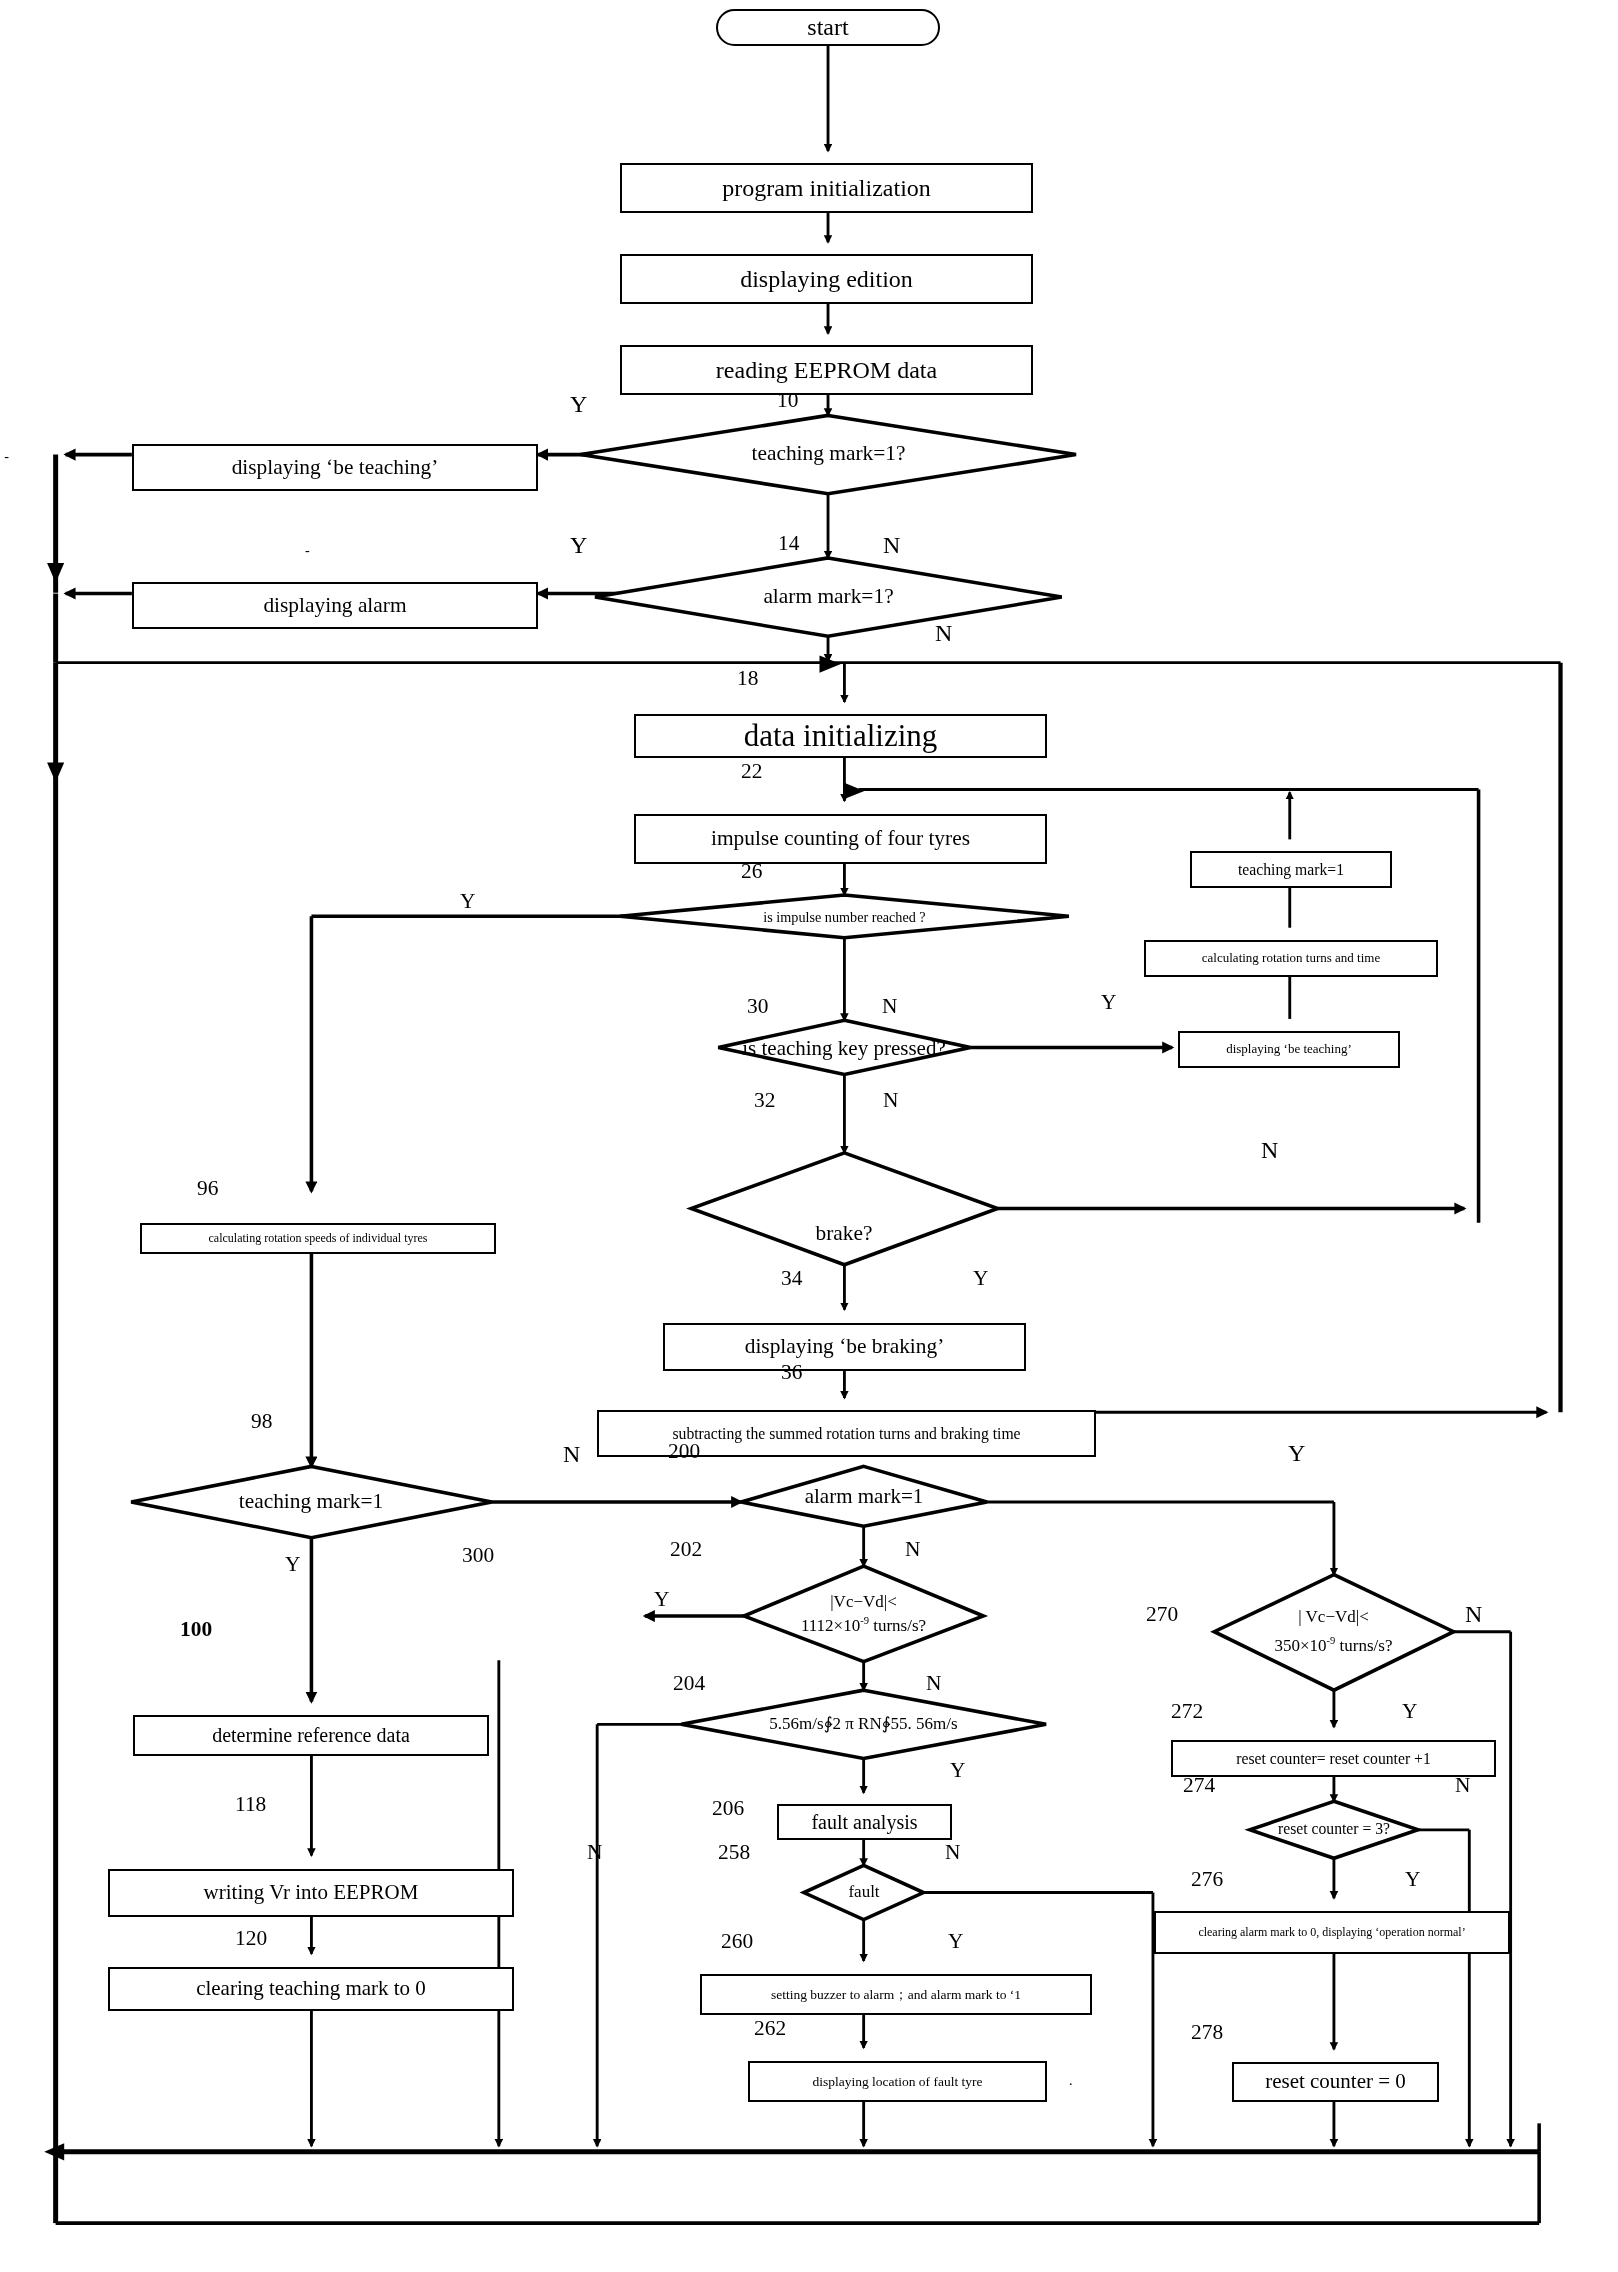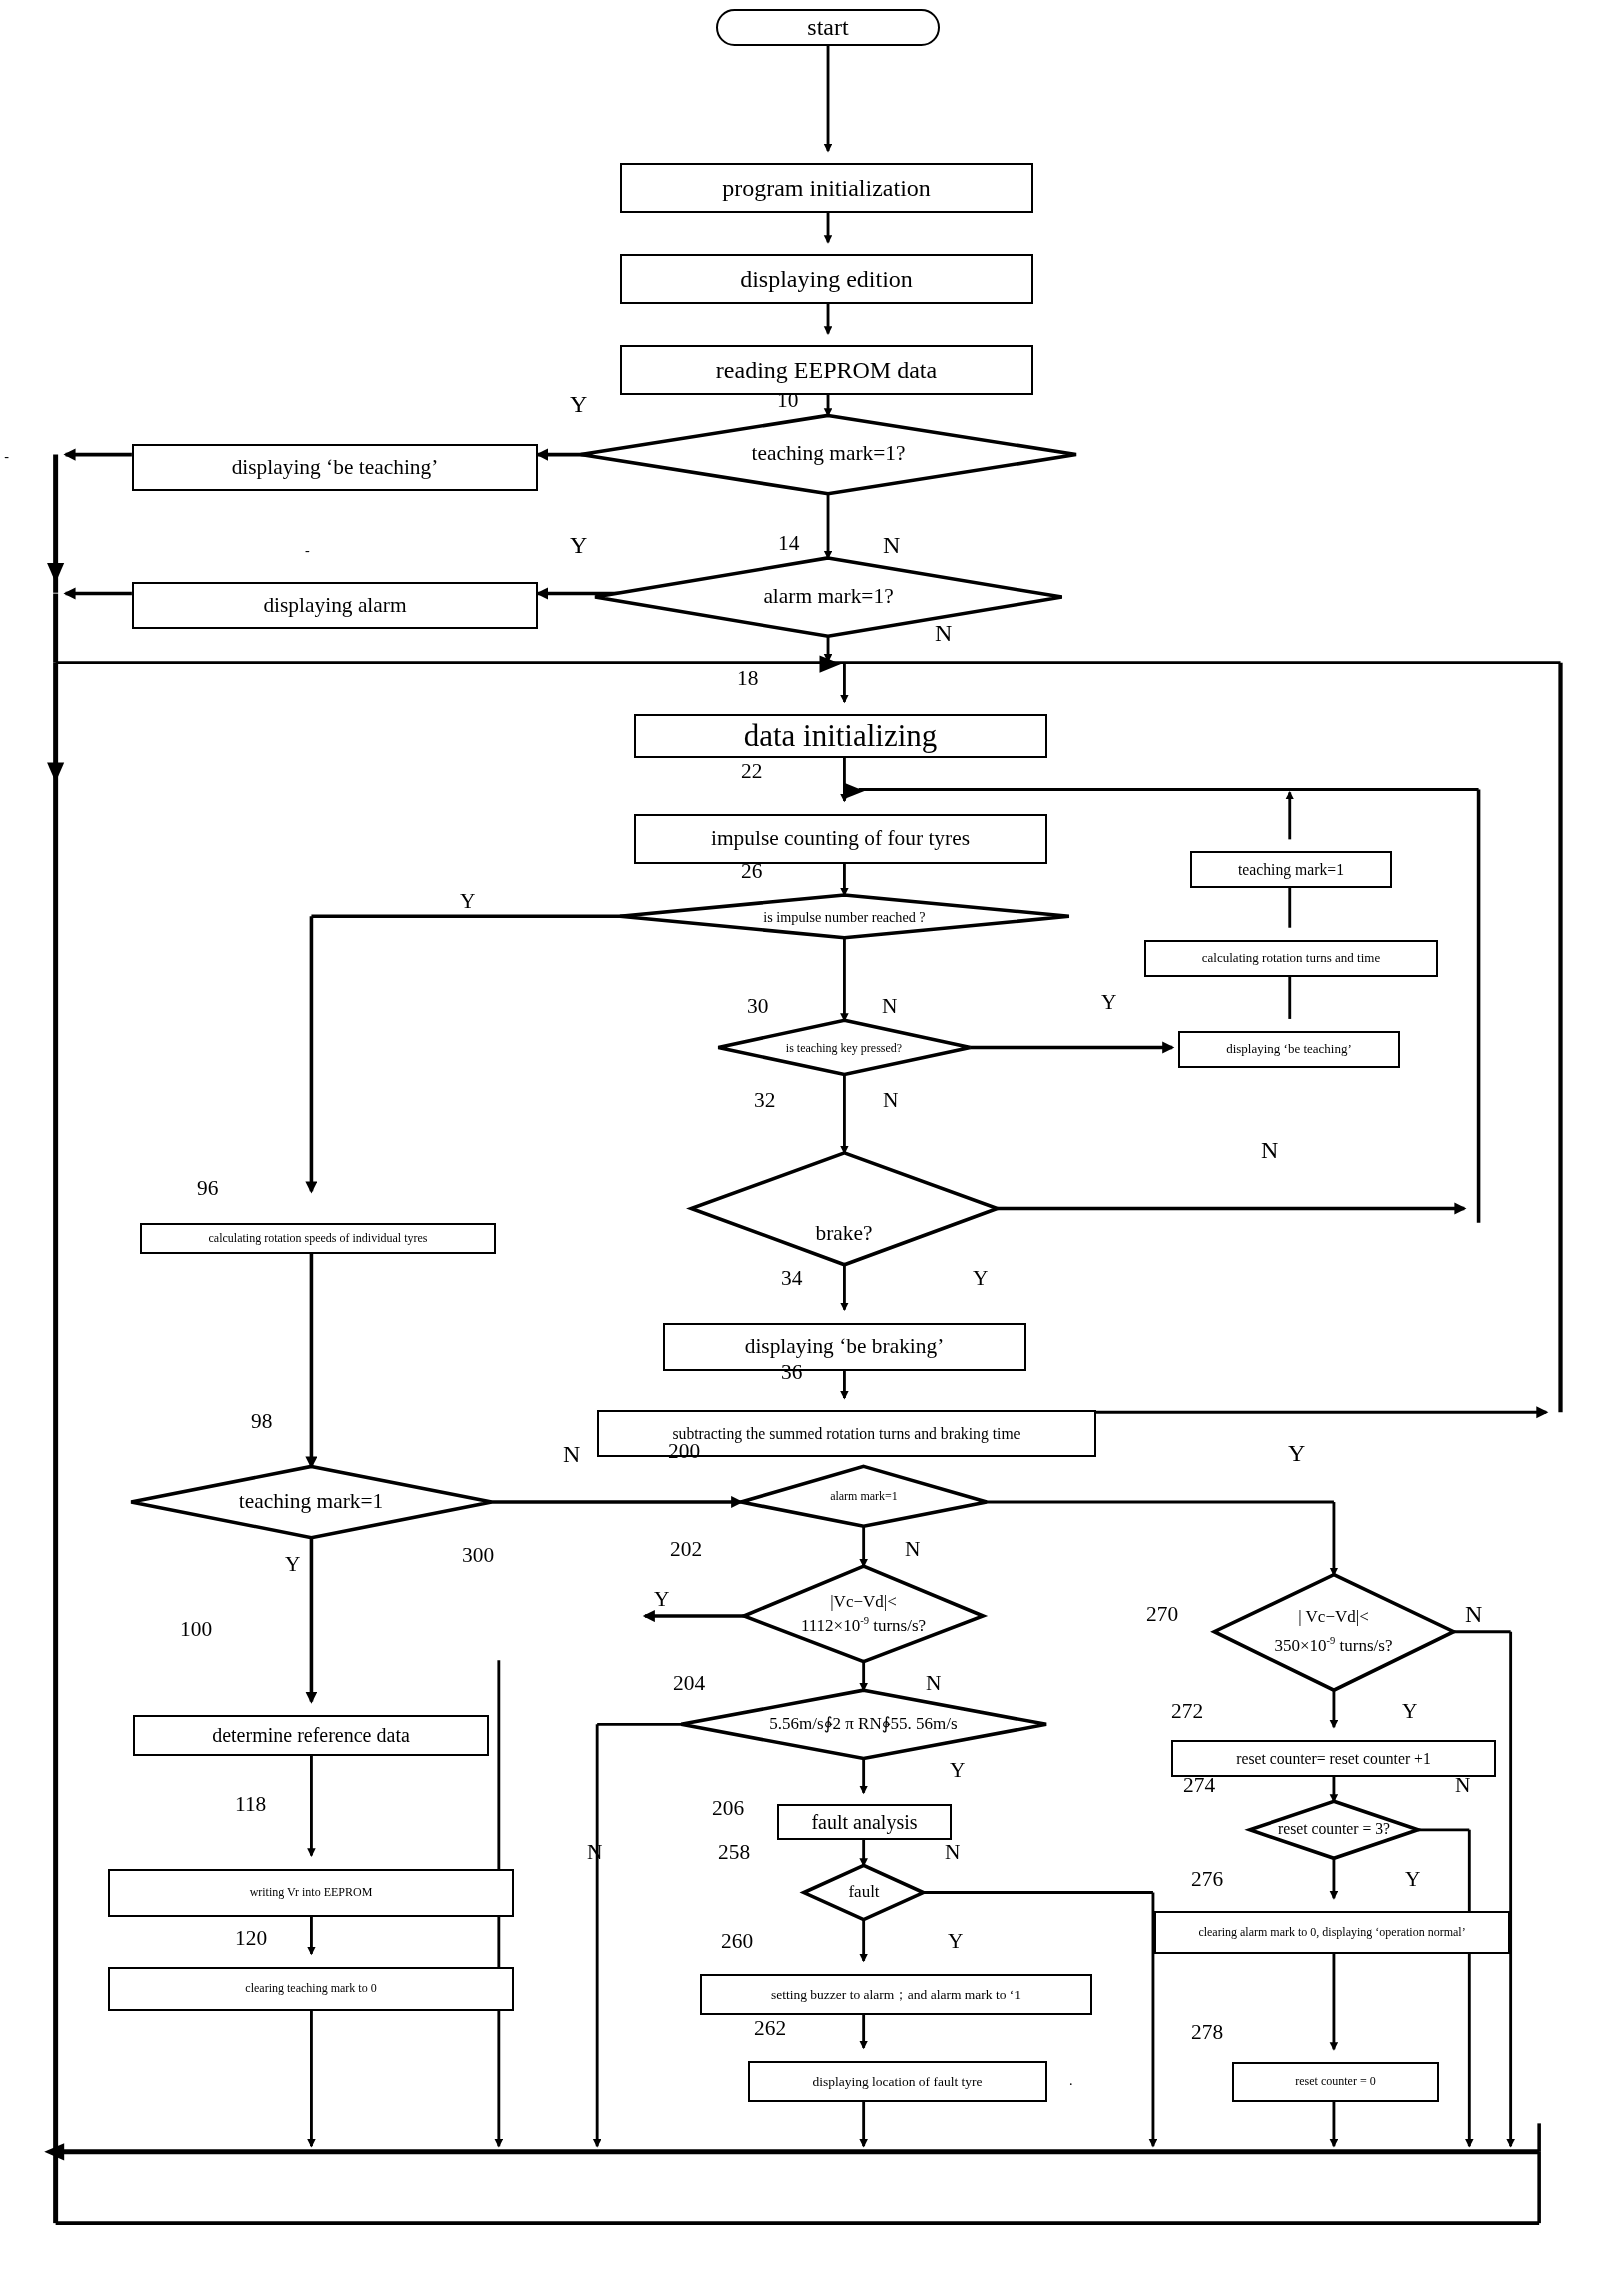--- a/index.html
+++ b/index.html
@@ -38,21 +38,21 @@
     pointer-events:none;
   }
   .lbl{
     position:absolute;
     white-space:nowrap;
     line-height:1;
   }
   .f34{font-size:24px;}
   .f30{font-size:21.4px;}
   .f28{font-size:20px;}
-  .f26{font-size:12px;}
+  .f26{font-size:21px;}
   .f24{font-size:17px;}
   .f22{font-size:15.7px;}
   .f20{font-size:14.2px;}
   .f19{font-size:13.5px;}
   .f18{font-size:13px;}
   .f17{font-size:12px;}
   .f15{font-size:10.7px;}
   sup{font-size:0.62em;vertical-align:super;}
 </style>
 </head>
@@ -380,21 +380,21 @@
   <div class="lbl f30" style="left:778px;top:533px;">14</div>
   <div class="lbl f30" style="left:737px;top:668px;">18</div>
   <div class="lbl f30" style="left:741px;top:761px;">22</div>
   <div class="lbl f30" style="left:741px;top:861px;">26</div>
   <div class="lbl f30" style="left:747px;top:996px;">30</div>
   <div class="lbl f30" style="left:754px;top:1090px;">32</div>
   <div class="lbl f30" style="left:781px;top:1268px;">34</div>
   <div class="lbl f30" style="left:781px;top:1362px;">36</div>
   <div class="lbl f30" style="left:197px;top:1178px;">96</div>
   <div class="lbl f30" style="left:251px;top:1411px;">98</div>
-  <div class="lbl f30" style="left:180px;top:1619px;">100</div>
+  <div class="lbl f30" style="left:180px;top:1619px;font-weight:bold;">100</div>
   <div class="lbl f30" style="left:235px;top:1794px;">118</div>
   <div class="lbl f30" style="left:235px;top:1928px;">120</div>
   <div class="lbl f30" style="left:668px;top:1441px;">200</div>
   <div class="lbl f30" style="left:670px;top:1539px;">202</div>
   <div class="lbl f30" style="left:673px;top:1673px;">204</div>
   <div class="lbl f30" style="left:712px;top:1798px;">206</div>
   <div class="lbl f30" style="left:718px;top:1842px;">258</div>
   <div class="lbl f30" style="left:721px;top:1931px;">260</div>
   <div class="lbl f30" style="left:754px;top:2018px;">262</div>
   <div class="lbl f30" style="left:1146px;top:1604px;">270</div>

